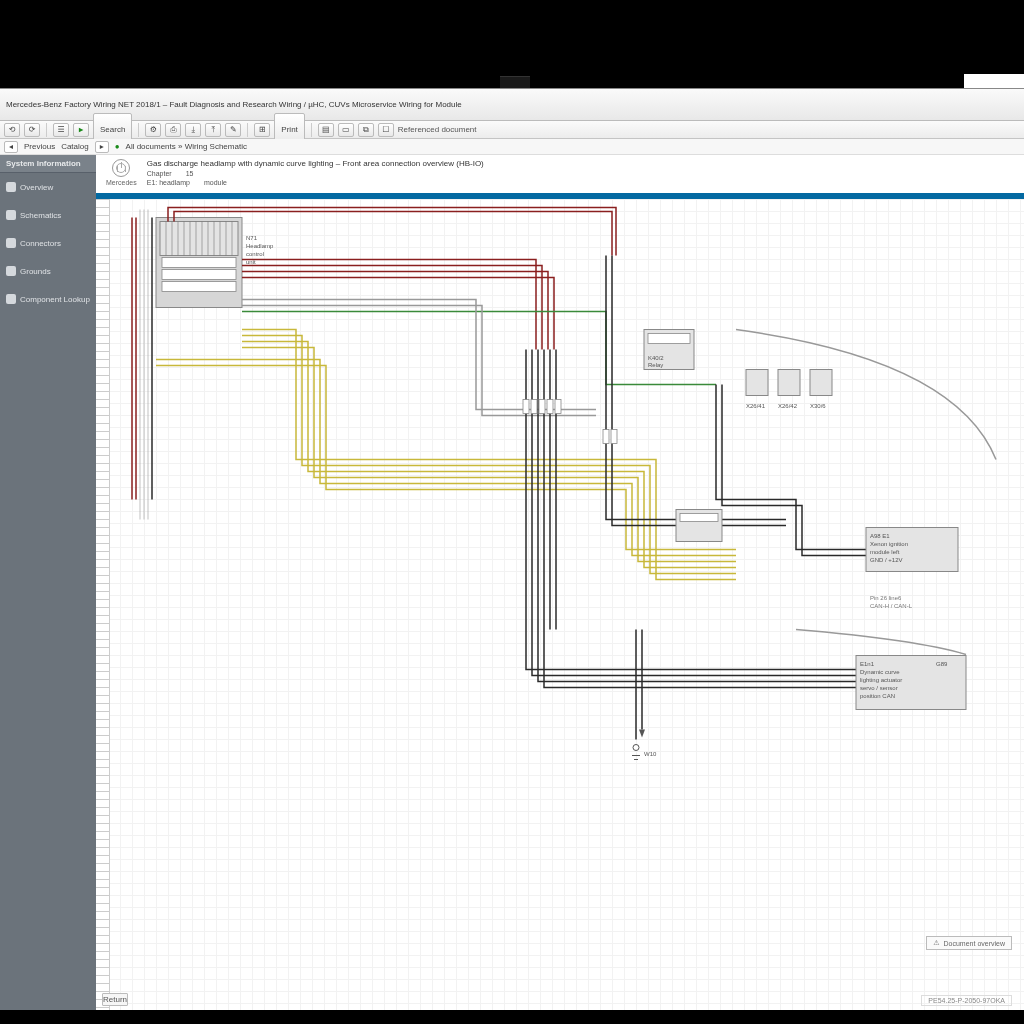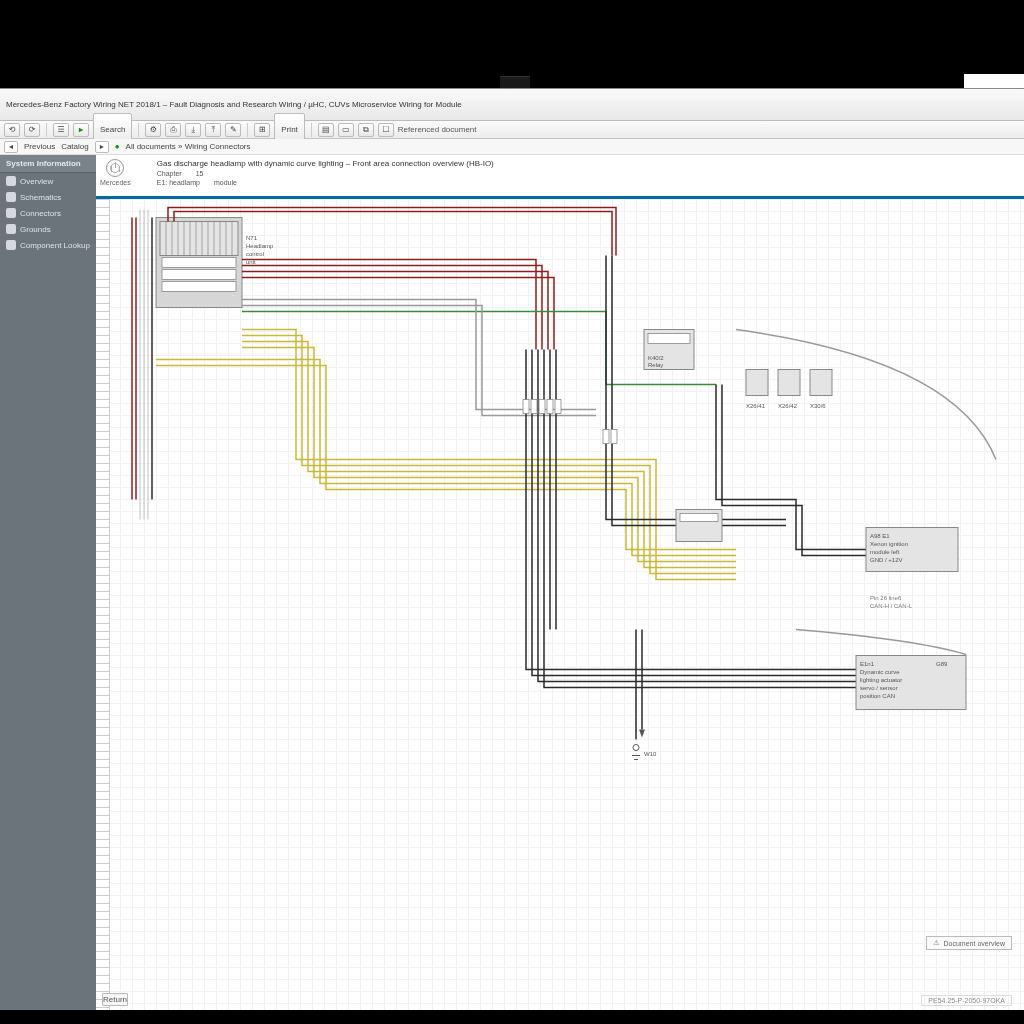--- a/index.html
+++ b/index.html
@@ -15,24 +15,24 @@
   .toolbar { height:18px; background:linear-gradient(#fbfbfb,#ececec); border-bottom:1px solid #c4c4c4; display:flex; align-items:center; padding:0 4px; gap:4px;}
   .tb-btn { width:16px; height:14px; border:1px solid #bbb; border-radius:2px; background:linear-gradient(#fff,#e8e8e8); display:flex; align-items:center; justify-content:center; font-size:8px; color:#444;}
   .tb-btn.green { color:#1a8a1a; font-weight:bold;}
   .tb-btn.wide { width:auto; padding:16px 6px; font-size:8px;}
   .tb-sep { width:1px; height:14px; background:#ccc; margin:0 2px;}
   .crumb-bar { height:16px; background:#f7f7f7; border-bottom:1px solid #ddd; display:flex; align-items:center; padding:0 4px; gap:6px; color:#444; font-size:8px;}
   .crumb-bar .cb-btn { width:14px; height:12px; border:1px solid #bbb; border-radius:2px; background:#fff; display:flex; align-items:center; justify-content:center;}
   .body-row { flex:1; display:flex; min-height:0;justify-content:space-between;}
   .sidebar { width:96px; background:#6b737b; color:#e6e8ea; display:flex; flex-direction:column; font-size:8px;}
   .sidebar .sb-head { background:#7a828a; padding:4px 6px; border-bottom:1px solid #58606a; font-weight:bold;}
-  .sidebar .sb-item { padding:3px 6px; display:flex; align-items:center; gap:4px; color:#dfe2e5; cursor:default;}
+  .sidebar .sb-item { padding:9px 6px; display:flex; align-items:center; gap:4px; color:#dfe2e5; cursor:default;}
   .sidebar .sb-item .sb-ico { width:10px; height:10px; background:#d5d9dd; border-radius:2px; display:inline-block;}
   .content { flex:1; display:flex; flex-direction:column; background:#fff; position:relative;}
-  .doc-head { height:44px; border-bottom:3px solid #0369a1; display:flex; align-items:flex-start; padding:4px 4px; gap:26px;}
+  .doc-head { height:44px; border-bottom:6px solid #0369a1; display:flex; align-items:flex-start; padding:4px 10px; gap:10px;}
   .brand { display:flex; flex-direction:column; align-items:center; gap:2px; color:#666; font-size:7px;}
   .brand .logo { width:18px; height:18px; border:1.5px solid #999; border-radius:50%; position:relative;}
   .brand .logo::before { content:""; position:absolute; inset:3px; border:1px solid #aaa; border-radius:50%;}
   .brand .logo::after { content:""; position:absolute; left:8px; top:2px; width:1px; height:6px; background:#aaa; box-shadow: -4px 4px 0 #aaa, 4px 4px 0 #aaa;}
   .doc-meta { display:flex; flex-direction:column; gap:2px; color:#444;}
   .doc-meta .dm-title { font-size:8px; color:#333;}
   .doc-meta .dm-row { display:flex; gap:14px; font-size:7px; color:#555;}
   .canvas-wrap { flex:1; position:relative; background:#fff; overflow:hidden;}
   .grid-bg { position:absolute; inset:0; background-image:linear-gradient(#f2f2f2 1px, transparent 1px), linear-gradient(90deg,#f2f2f2 1px, transparent 1px); background-size:12px 12px;}
   svg.diagram { position:absolute; inset:0; width:100%; height:100%;}
@@ -92,21 +92,21 @@
     <div class="tb-btn">☐</div>
     <span style="margin-left:0; font-size:8px; color:#555">Referenced document</span>
   </div>
 
   <div class="crumb-bar">
     <div class="cb-btn">◂</div>
     <span>Previous</span>
     <span>Catalog</span>
     <div class="cb-btn">▸</div>
     <span style="color:#1a8a1a">●</span>
-    <span>All documents » Wiring Connectors</span>
+    <span>All documents » Wiring Schematic</span>
   </div>
 
   <div class="body-row">
 
     <div class="sidebar">
       <div class="sb-head">System Information</div>
       <div class="sb-item">
           <span class="sb-ico"></span>
           <span>Overview</span>
         </div>

